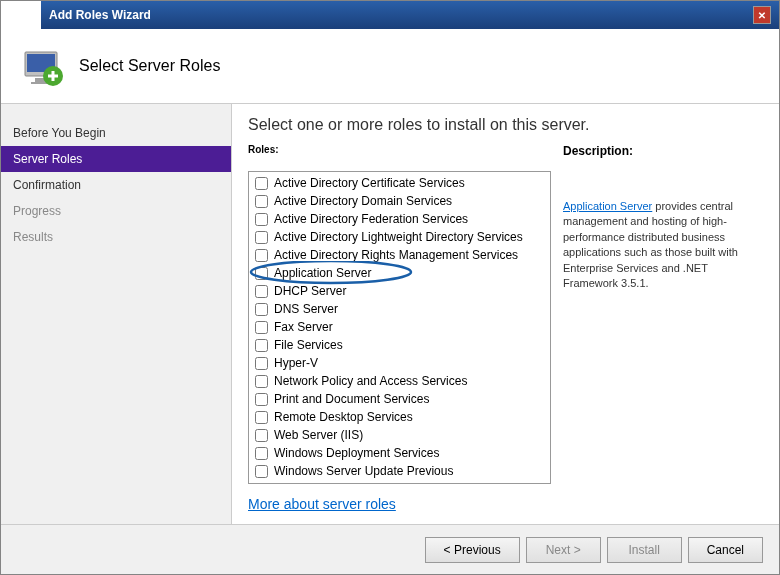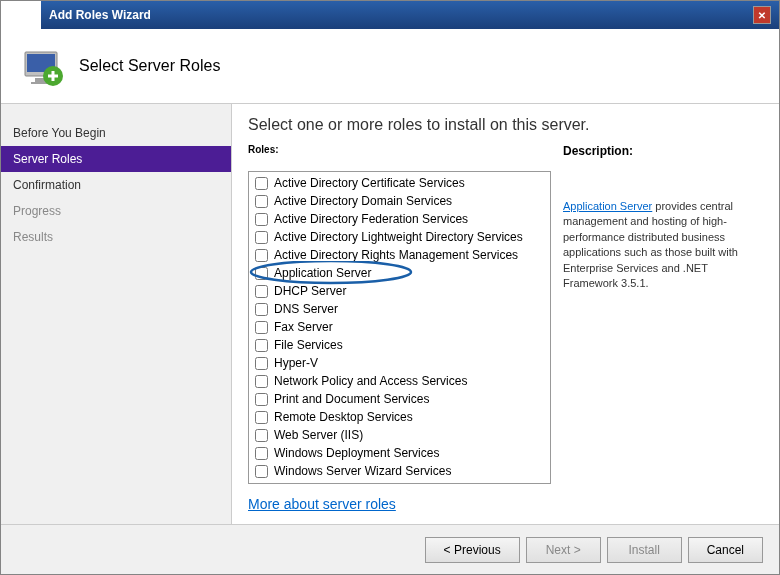--- a/index.html
+++ b/index.html
@@ -349,21 +349,21 @@
             <div class="role-item">
               <input type="checkbox" style="">
               <span>Web Server (IIS)</span>
             </div>
             <div class="role-item">
               <input type="checkbox" style="">
               <span>Windows Deployment Services</span>
             </div>
             <div class="role-item">
               <input type="checkbox" style="">
-              <span>Windows Server Wizard Services</span>
+              <span>Windows Server Update Previous</span>
             </div>
 
           </div>
           <a class="more-link">More about server roles</a>
         </div>
 
         <div class="description-section">
           <div class="description-label">Description:</div>
           <div class="description-text">
             <a class="description-link">Application Server</a><span> provides central management and hosting of high-performance distributed business applications such as those built with Enterprise Services and .NET Framework 3.5.1.</span>

